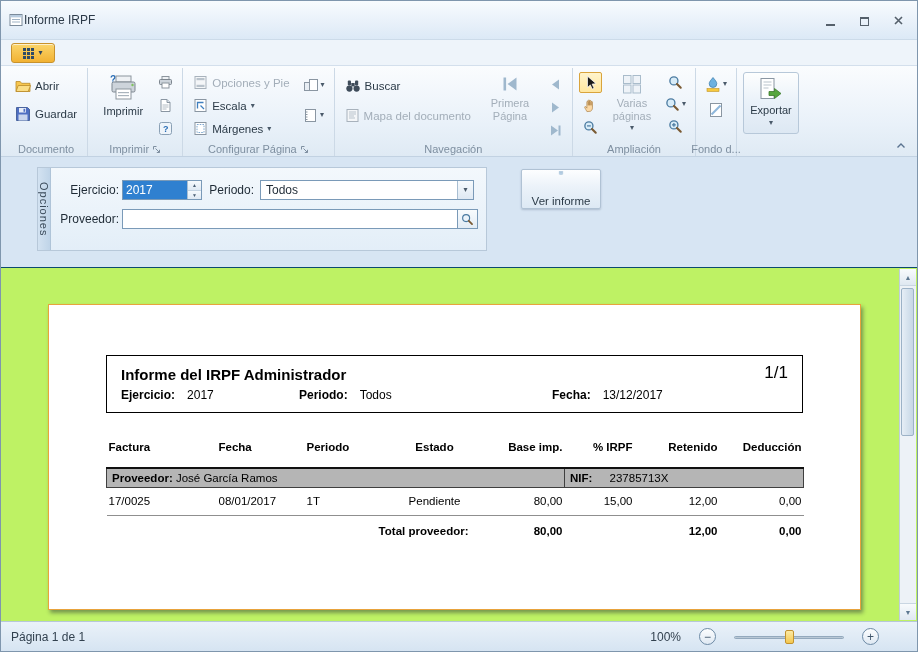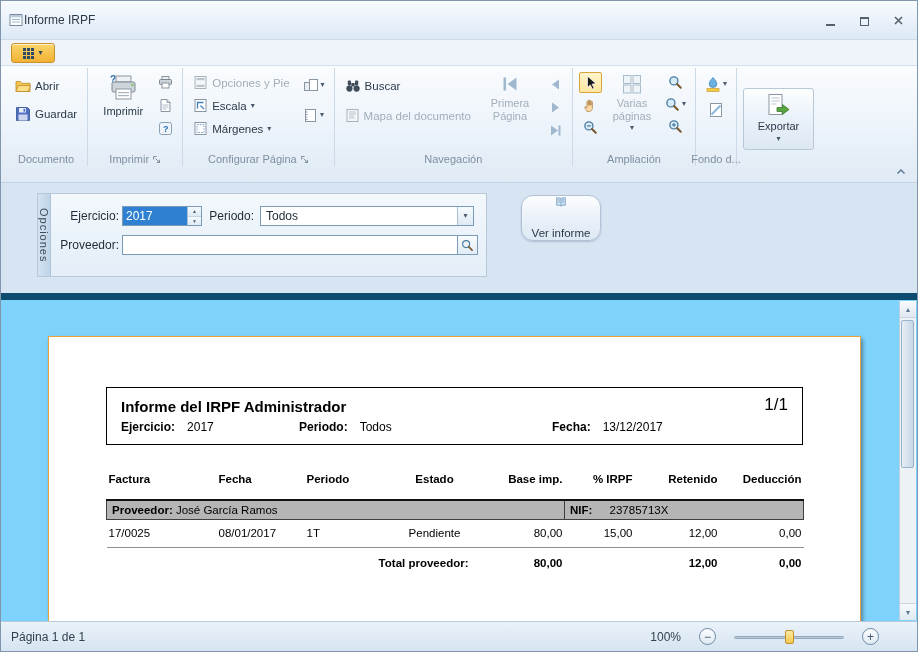--- a/index.html
+++ b/index.html
@@ -16,34 +16,34 @@
   .max-shape { width:9px; height:9px; border:1px solid #55606b; border-top-width:2px; }
 
   
   .tabstrip { flex:0 0 26px; background:#eef4fa; border-bottom:1px solid #d3dfec; display:flex; align-items:center; padding:2px 0 1px 10px; }
   .app-menu-button { width:44px; height:20px; border-radius:3px; border:1px solid #c8922d;
     background:linear-gradient(var(--app-button-top,#fbd56b),var(--app-button-bottom,#f2b233));
     box-shadow:inset 0 1px 0 rgba(255,255,255,.65); display:flex; align-items:center; justify-content:center; gap:4px; }
   .app-menu-button .dd { color:#31465c; }
 
   
-  .ribbon { flex:0 0 88px; position:relative; display:flex; align-items:stretch; padding:2px 2px 16px 4px;
+  .ribbon { flex:0 0 88px; position:relative; display:flex; align-items:stretch; padding:2px 2px 0 4px;
     background:linear-gradient(#fafcfe,#e9f1f9 65%,#dfeaf4); border-bottom:1px solid #c2d2e2; }
   .rgroup { position:relative; padding:2px 6px 16px 6px; border-right:1px solid #ccd9e6; }
   .rgroup.no-border { border-right:none; }
   .rgroup-label { position:absolute; left:0; right:0; bottom:1px; display:flex; align-items:center; justify-content:center; gap:3px;
     font-size:11px; color:#7e8fa0; white-space:nowrap; }
   .vstack { display:flex; flex-direction:column; }
   .hstack { display:flex; flex-direction:row; align-items:flex-start; }
   .gap2{gap:2px;} .gap3{gap:3px;} .gap4{gap:4px;} .gap6{gap:6px;} .gap8{gap:8px;} .gap10{gap:10px;}
   .rbtn { display:flex; align-items:center; gap:4px; padding:2px 4px; border-radius:2px; font-size:11.5px; color:#2b3a47; white-space:nowrap; }
   .iconbtn { display:flex; align-items:center; justify-content:center; gap:2px; padding:2px 3px; border-radius:2px; min-height:20px; }
   .rbig { display:flex; flex-direction:column; align-items:center; gap:2px; padding:3px 3px 2px; border-radius:3px;
     font-size:11px; color:#2b3a47; text-align:center; line-height:1.15; width:58px; min-height:64px; }
-  .rbig.boxed { border:1px solid #b7c8d9; background:linear-gradient(#fdfefe,#e9f1f9 50%,#dde8f3); width:71px; min-height:62px; margin-top:18px; }
+  .rbig.boxed { border:1px solid #b7c8d9; background:linear-gradient(#fdfefe,#e9f1f9 50%,#dde8f3); width:56px; min-height:62px; margin-top:2px; }
   .disabled { color:#a3aeb9; }
   .dd { font-size:8px; color:#4a5a6a; line-height:1; }
   .tool-selected { background:linear-gradient(#fff4cb,var(--selected-tool-bg,#ffe7a0)); border:1px solid var(--selected-tool-border,#d9a43c); }
   .chevron-collapse { position:absolute; right:8px; bottom:4px; width:16px; height:14px; display:flex; align-items:center; justify-content:center; }
 
   
   .options-row { flex:0 0 110px; display:flex; align-items:flex-start; gap:34px; padding:10px 0 0 36px; background:#d7e5f3; }
   .options-panel { display:flex; width:450px; height:84px; border:1px solid #b7c8d9; background:linear-gradient(#f3f8fc,#e3eef8); }
   .vtab { width:19px; background:linear-gradient(90deg,#d3e2f1,#bfd4e8); border-right:1px solid #afc4d8; display:flex; align-items:center; justify-content:center; }
   .vtab span { writing-mode:vertical-rl; font-size:11px; color:#3a4a5a; letter-spacing:1px; }
@@ -54,26 +54,26 @@
   .spin-value { flex:1; padding:2px 3px; }
   .spin-value.sel { background:var(--selection,#2f80d0); color:#fff; }
   .spin-btns { width:14px; border-left:1px solid #a8bed2; display:flex; flex-direction:column; }
   .spin-btns div { flex:1; font-size:5px; color:#4a5f74; display:flex; align-items:center; justify-content:center; background:linear-gradient(#f6fafd,#dfe9f3); }
   .spin-btns div:first-child { border-bottom:1px solid #c3d3e2; }
   .combo { width:214px; height:20px; border:1px solid #7a9ab8; background:#fff; display:flex; margin-left:3px; }
   .combo-value { flex:1; padding:2px 5px; }
   .combo-arrow { width:16px; border-left:1px solid #a8bed2; background:linear-gradient(#f6fafd,#dfe9f3); display:flex; align-items:center; justify-content:center; }
   .textbox { width:336px; height:20px; border:1px solid #7a9ab8; background:#fff; padding:2px 4px; font:inherit; }
   .sq-btn { width:20px; height:20px; border:1px solid #7a9ab8; border-left:none; background:linear-gradient(#f8fbfd,#e2ecf5); display:flex; align-items:center; justify-content:center; }
-  .ver-informe { width:80px; height:46px; margin-top:2px; border:1px solid #b0c2d4; border-radius:12px;
+  .ver-informe { width:80px; height:40px; margin-top:2px; border:1px solid #b0c2d4; border-radius:2px;
     background:linear-gradient(#fdfeff,#ebf2f9 45%,#dde9f4); box-shadow:0 1px 2px rgba(110,130,155,.4);
     display:flex; flex-direction:column; align-items:center; justify-content:center; gap:20px; font-size:11.5px; color:#2b3a47; font-family:inherit; }
 
   
-  .preview { flex:1; position:relative; background:#7dd3fc; border-top:7px solid #0c4a6e; overflow:hidden; }
+  .preview { flex:1; position:relative; background:#bef264; border-top:1px solid #0c4a6e; overflow:hidden; }
   .page { position:absolute; left:47px; top:36px; width:813px; height:306px; background:#fff;
     border:1px solid var(--page-border,#e8a33d); box-shadow:2px 3px 4px rgba(30,40,50,.45); }
   .rh-box { position:absolute; left:57px; top:50px; width:697px; height:58px; border:1px solid #000; }
   .rh-row1 { display:flex; align-items:flex-end; padding:7px 14px 1px; }
   .rh-title { font-size:15px; font-weight:bold; color:#000; }
   .rh-page { margin-left:auto; font-size:17px; color:#000; }
   .rh-row2 { position:relative; height:22px; font-size:12px; }
   .rh-field { position:absolute; top:4px; white-space:nowrap; }
   .rh-field b { font-weight:bold; }
   .rh-field .v { margin-left:12px; }

